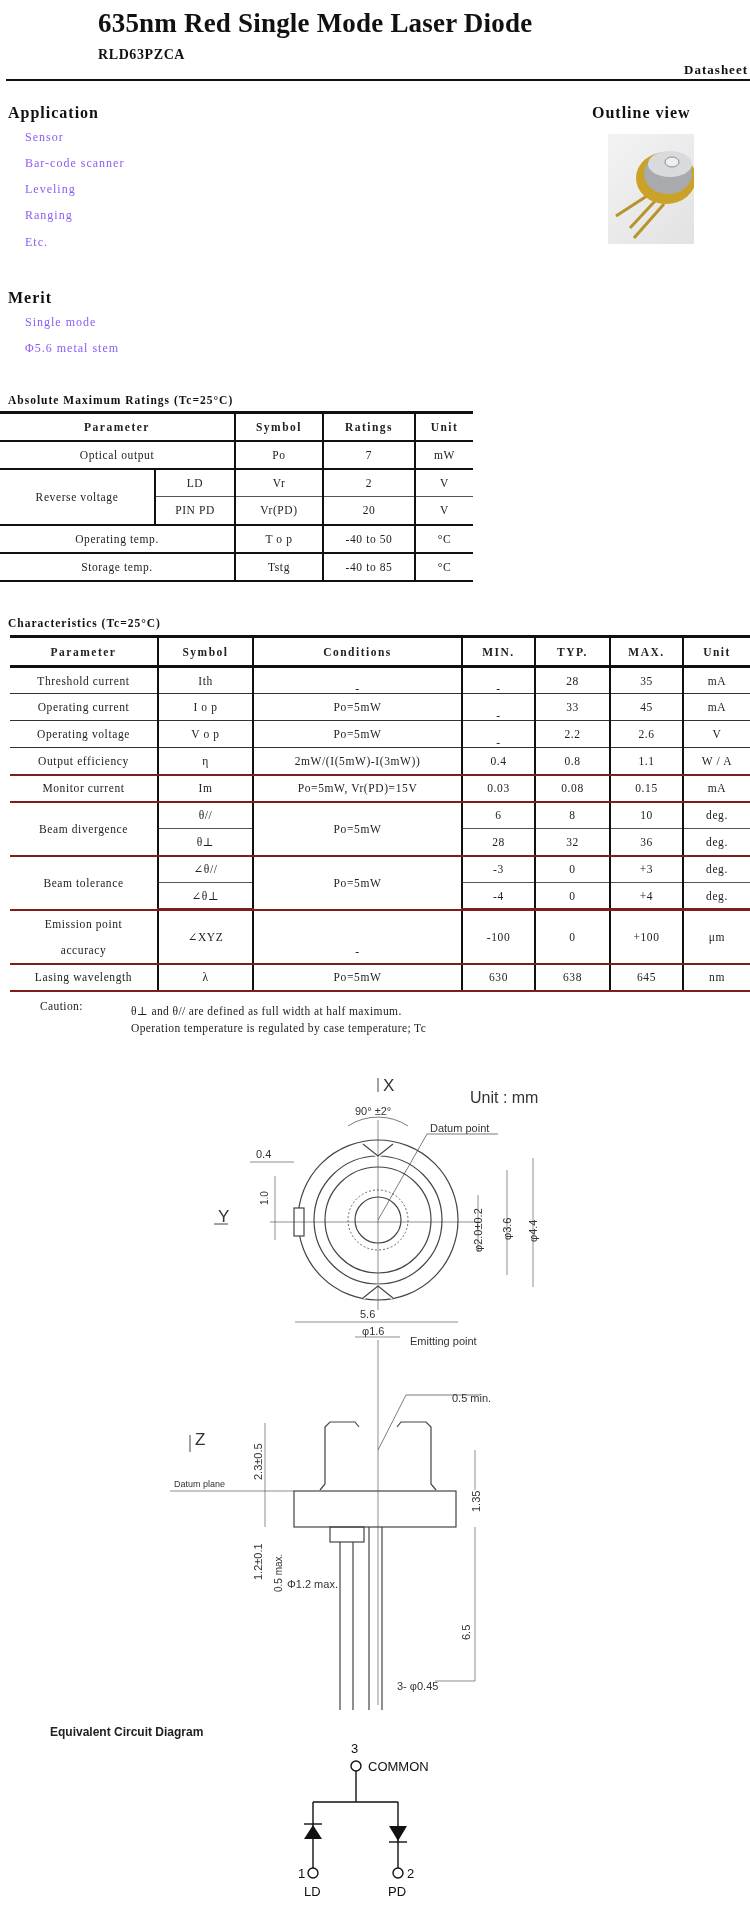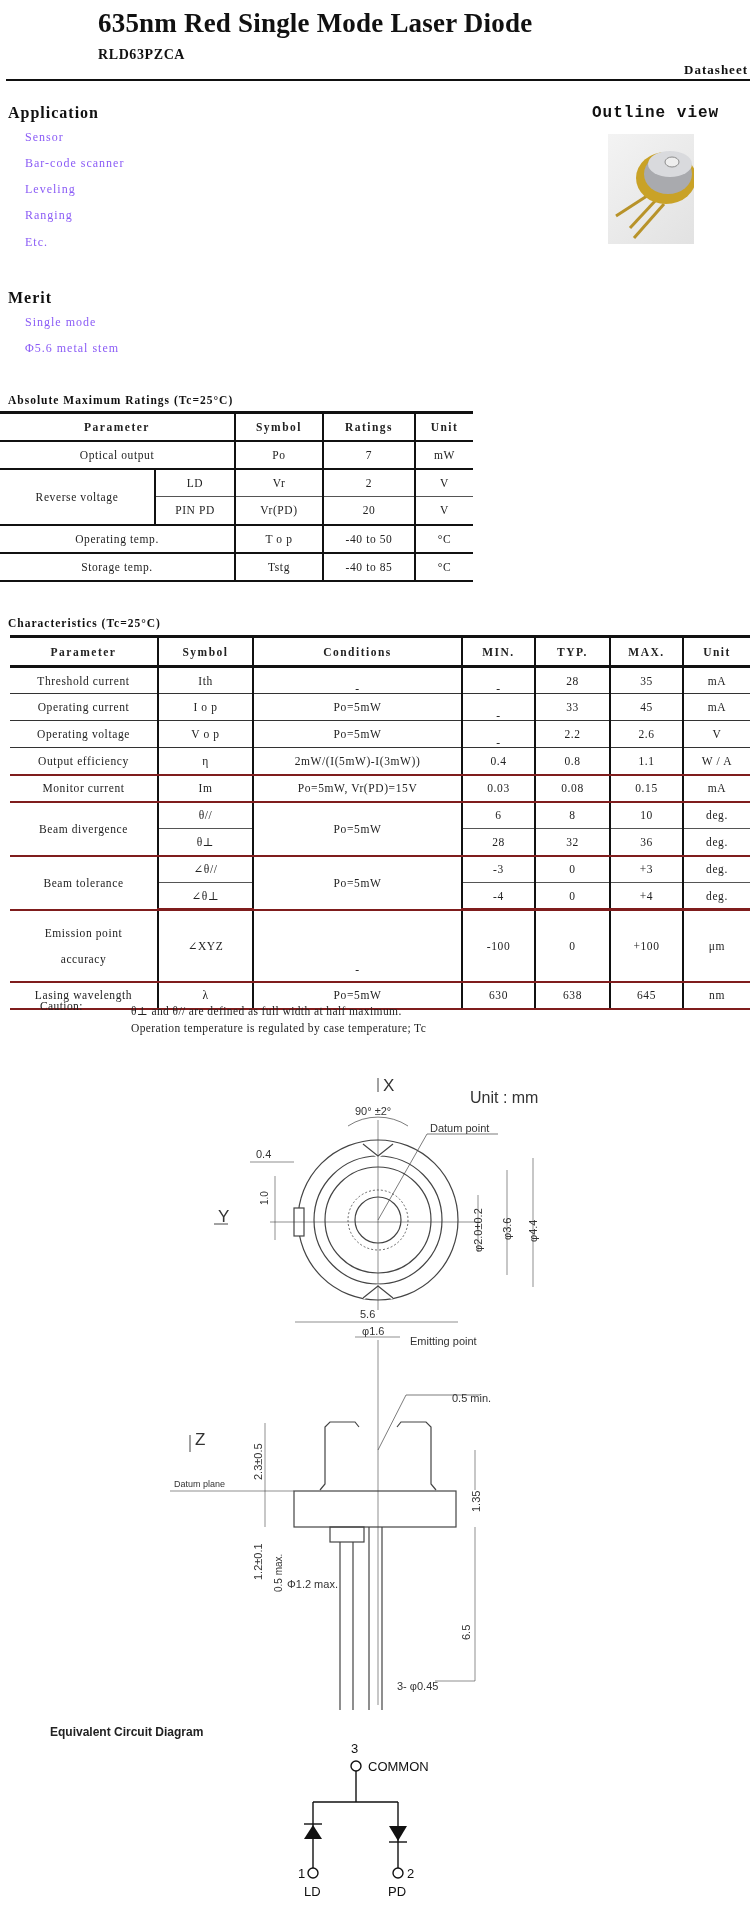--- a/index.html
+++ b/index.html
@@ -43,21 +43,21 @@
 <div class="abs item" style="left:25px;top:130px;">Sensor</div>
 <div class="abs item" style="left:25px;top:156px;">Bar-code scanner</div>
 <div class="abs item" style="left:25px;top:182px;">Leveling</div>
 <div class="abs item" style="left:25px;top:208px;">Ranging</div>
 <div class="abs item" style="left:25px;top:235px;">Etc.</div>
 
 <div class="abs sect" style="left:8px;top:289px;">Merit</div>
 <div class="abs item" style="left:25px;top:315px;">Single mode</div>
 <div class="abs item" style="left:25px;top:341px;">Φ5.6 metal stem</div>
 
-<div class="abs sect" style="left:592px;top:104px;font-family:Liberation Mono, monospace;">Outline view</div>
+<div class="abs sect" style="left:592px;top:104px;">Outline view</div>
 <div class="abs photo">
   <svg width="86" height="110" viewBox="0 0 86 110">
     <line x1="42" y1="60" x2="8" y2="82" stroke="#b8932a" stroke-width="3"></line>
     <line x1="48" y1="66" x2="22" y2="94" stroke="#b8932a" stroke-width="3"></line>
     <line x1="56" y1="70" x2="26" y2="104" stroke="#b8932a" stroke-width="3"></line>
     <ellipse cx="58" cy="44" rx="30" ry="26" fill="#c9a227"></ellipse>
     <ellipse cx="60" cy="40" rx="24" ry="20" fill="#a9aaae"></ellipse>
     <ellipse cx="62" cy="30" rx="22" ry="13" fill="#d9dadd"></ellipse>
     <ellipse cx="64" cy="28" rx="7" ry="5" fill="#eeeeee" stroke="#8c8c8c"></ellipse>
   </svg>
@@ -209,21 +209,21 @@
       <td class="sub">deg.</td>
     </tr>
     <tr>
       <td class="thick" style="border-bottom-width:3px;">∠θ⊥</td>
       <td class="thick" style="border-bottom-width:3px;">-4</td>
       <td class="thick" style="border-bottom-width:3px;">0</td>
       <td class="thick" style="border-bottom-width:3px;">+4</td>
       <td class="thick" style="border-bottom-width:3px;">deg.</td>
     </tr>
     <tr>
-      <td class="thick" style="height:52px;line-height:26px;padding:9px 22px;">Emission point accuracy</td>
+      <td class="thick" style="height:52px;line-height:26px;padding:0 22px;">Emission point accuracy</td>
       <td class="thick">∠XYZ</td>
       <td class="thick" style="vertical-align:bottom;padding-bottom:6px;">-</td>
       <td class="thick">-100</td>
       <td class="thick">0</td>
       <td class="thick">+100</td>
       <td class="thick">μm</td>
     </tr>
     <tr>
       <td class="thick">Lasing wavelength</td>
       <td class="thick">λ</td>

